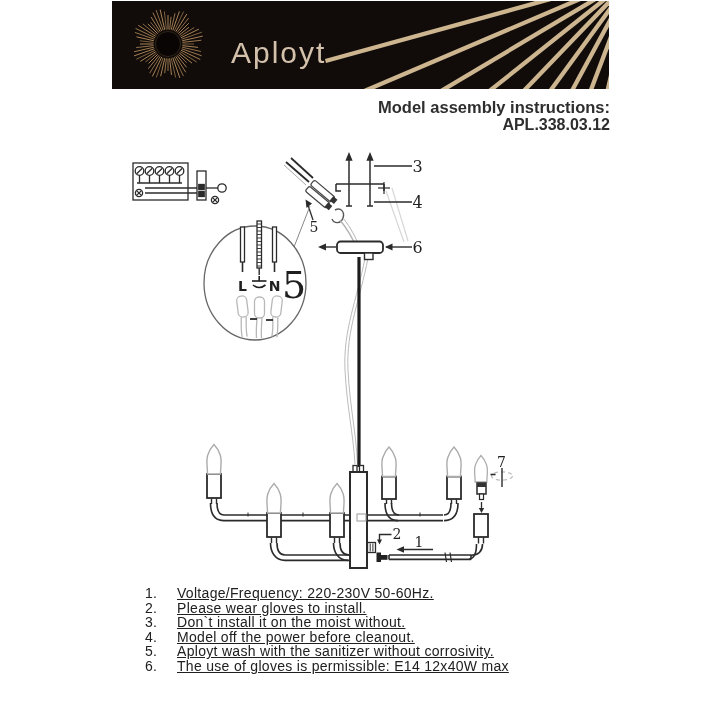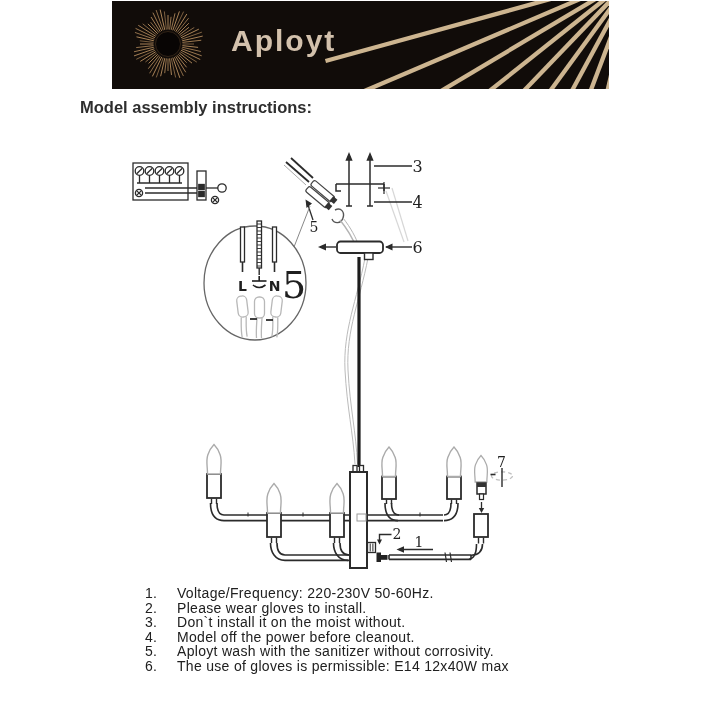--- a/index.html
+++ b/index.html
@@ -1,36 +1,36 @@
 <!DOCTYPE html>
 <html><head>
 <meta charset="utf-8">
 <style>
   html,body{margin:0;padding:0;background:#e9e9e9;}
   .page{position:relative;width:720px;height:720px;background:#ffffff;overflow:hidden;
         font-family:"Liberation Sans",sans-serif;color:#222;}
   
   .banner{position:absolute;left:112px;top:1px;width:497px;height:88px;background:#110c09;overflow:hidden;}
   .banner svg{position:absolute;left:0;top:0;}
-  .brand-name{position:absolute;left:119px;top:25px;font-size:30px;font-weight:700;
+  .brand-name{position:absolute;left:119px;top:37px;font-size:30px;font-weight:400;
               letter-spacing:2px;color:#d3c1ac;line-height:1;}
   
-  .title-block{position:absolute;left:80px;top:98px;width:530px;text-align:left;}
+  .title-block{position:absolute;left:80px;top:98px;width:530px;text-align:right;}
   .title{font-size:16.5px;font-weight:600;color:#2e2e2e;line-height:18px;}
   .model{font-size:16px;font-weight:600;color:#2e2e2e;line-height:17px;}
   
   .diagram{position:absolute;left:0;top:0;}
   .diagram text{font-family:"DejaVu Serif",serif;fill:#1f1f1f;}
   .diagram .ln{font-family:"DejaVu Sans",sans-serif;font-weight:bold;}
   
   .instructions{position:absolute;left:145px;top:586px;width:480px;}
   .inst-row{display:flex;font-size:14px;font-weight:500;line-height:14.6px;
             letter-spacing:0.3px;color:#202020;}
   .inst-num{width:32px;flex:0 0 32px;}
-  .inst-text{flex:1;}
+  .inst-text{flex:1;text-decoration:underline;}
 </style>
 </head>
 <body>
 
 <div class="page">
 
   <div class="banner">
     <svg width="497" height="88" viewBox="0 0 497 88">
       <g id="corner-rays">
           <line x1="522" y1="-25" x2="450.0156626099633" y2="286.79842073127526" stroke="#d8bf98" stroke-width="4.3" opacity="0.95"></line>
@@ -101,20 +101,21 @@
           <line x1="70.13645472663644" y1="39.77344645763344" x2="90.70671190835606" y2="35.07841948937881" stroke="#bd9362" stroke-width="0.9" opacity="0.9594999229540695"></line>
           <line x1="70.40882704345202" y1="41.37651509650203" x2="89.27015586106651" y2="39.251353728198715" stroke="#bd9362" stroke-width="0.9" opacity="0.8902664569230714"></line>
         </g>
       <circle cx="56" cy="43" r="12.5" fill="#080504" stroke="#3a2a1b" stroke-width="0.8"></circle>
     </svg>
     <span class="brand-name">Aployt</span>
   </div>
 
   <div class="title-block">
     <div class="title">Model assembly instructions:</div>
+    <div class="model">APL.338.03.12</div>
   </div>
 
   <svg class="diagram" width="720" height="720" viewBox="0 0 720 720">
     <defs>
       <path id="bulb" d="M-6.5,0 C-6.5,-8 -8.2,-13 -6.2,-19 C-4.6,-23.8 -2.2,-27.3 0,-29.5 C2.2,-27.3 4.6,-23.8 6.2,-19 C8.2,-13 6.5,-8 6.5,0 Z"></path>
     </defs>
 
     <g fill="none" stroke="#2b2b2b" stroke-width="1.3">
       <rect x="133" y="163" width="55" height="37"></rect>
       <circle cx="139.5" cy="171" r="4.3"></circle>

